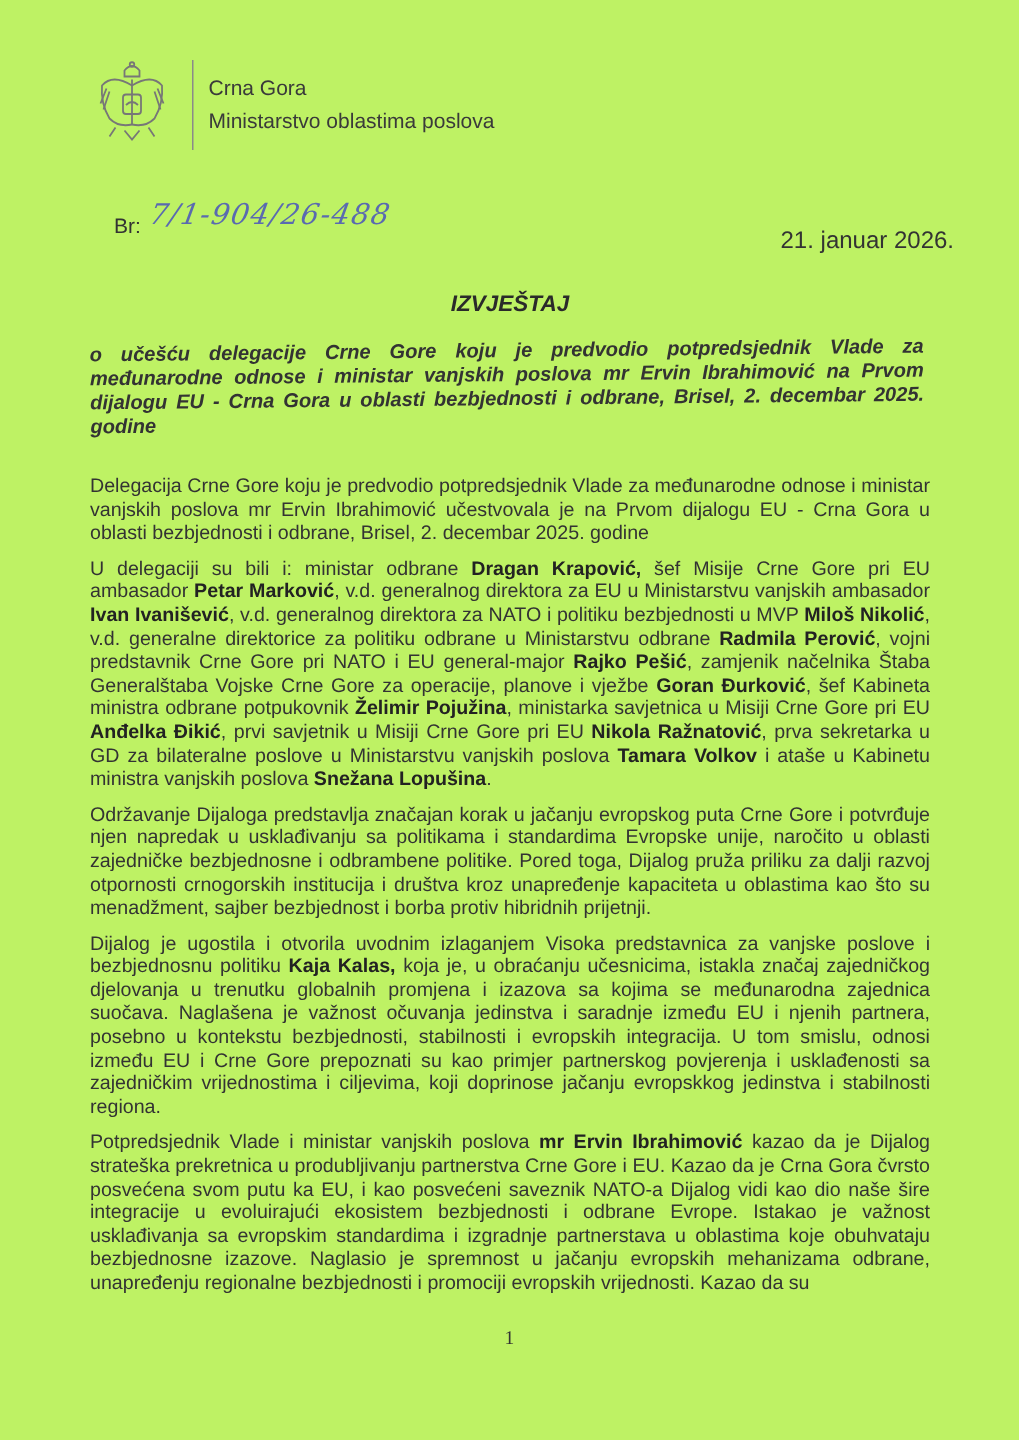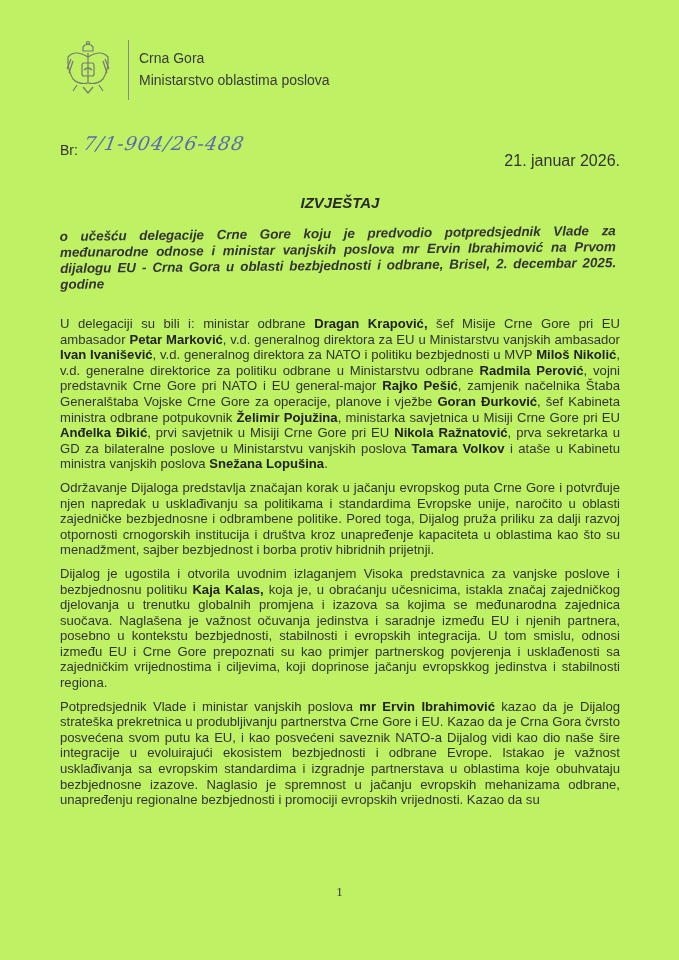--- a/index.html
+++ b/index.html
@@ -6,21 +6,21 @@
   body { width: 679px; height: 960px; position: relative; overflow: hidden;
          font-family: "Liberation Sans", sans-serif; color: #2a2a2a; }
   .page { position: absolute; left: 0; top: 0; width: 679px; height: 960px; background: #bef264; }
 
   .letterhead { position: absolute; left: 60px; top: 38px; height: 62px; display: flex; align-items: stretch; }
   .crest { width: 56px; height: 58px; display: flex; align-items: center; justify-content: center; }
   .crest svg { width: 50px; height: 56px; }
   .lh-divider { width: 1px; background: #8a8a8a; margin: 2px 10px 0 12px; }
   .lh-text { display: flex; flex-direction: column; justify-content: center; gap: 6px; font-size: 14px; color: #3a3a3a; }
 
-  .ref-row { position: absolute; left: 60px; top: 130px; width: 560px; height: 40px; }
+  .ref-row { position: absolute; left: 76px; top: 130px; width: 560px; height: 40px; }
   .ref-label { position: absolute; left: 0; top: 12px; font-size: 14px; color: #333; }
   .ref-handwritten { position: absolute; left: 24px; top: 2px; font-family: "DejaVu Serif", serif; font-style: italic;
                      font-size: 19px; color: #5a6ab0; letter-spacing: 1px; transform: skewX(-10deg); }
   .date { position: absolute; right: 0; top: 22px; font-size: 16px; color: #333; }
 
   .title { position: absolute; left: 60px; width: 560px; top: 194px; text-align: center;
            font-weight: bold; font-style: italic; font-size: 15px; color: #2a2a2a; }
   .subtitle { position: absolute; left: 60px; width: 556px; top: 226px; font-weight: bold; font-style: italic;
               font-size: 13.4px; line-height: 16px; text-align: justify; color: #333; transform: rotate(-0.6deg); }
 
@@ -63,20 +63,21 @@
   <div class="ref-row">
     <span class="ref-label">Br:</span>
     <span class="ref-handwritten">7/1-904/26-488</span>
     <span class="date">21. januar 2026.</span>
   </div>
 
   <div class="title">IZVJEŠTAJ</div>
   <div class="subtitle">o učešću delegacije Crne Gore koju je predvodio potpredsjednik Vlade za međunarodne odnose i ministar vanjskih poslova mr Ervin Ibrahimović na Prvom dijalogu EU - Crna Gora u oblasti bezbjednosti i odbrane, Brisel, 2. decembar 2025. godine</div>
 
   <div class="body">
+    <p>Delegacija Crne Gore koju je predvodio potpredsjednik Vlade za međunarodne odnose i ministar vanjskih poslova mr Ervin Ibrahimović učestvovala je na Prvom dijalogu EU - Crna Gora u oblasti bezbjednosti i odbrane, Brisel, 2. decembar 2025. godine</p>
     <p><span>U delegaciji su bili i: ministar odbrane </span><b>Dragan Krapović,</b><span> šef Misije Crne Gore pri EU ambasador </span><b>Petar Marković</b><span>, v.d. generalnog direktora za EU u Ministarstvu vanjskih ambasador </span><b>Ivan Ivanišević</b><span>, v.d. generalnog direktora za NATO i politiku bezbjednosti u MVP </span><b>Miloš Nikolić</b><span>, v.d. generalne direktorice za politiku odbrane u Ministarstvu odbrane </span><b>Radmila Perović</b><span>, vojni predstavnik Crne Gore pri NATO i EU general-major </span><b>Rajko Pešić</b><span>, zamjenik načelnika Štaba Generalštaba Vojske Crne Gore za operacije, planove i vježbe </span><b>Goran Đurković</b><span>, šef Kabineta ministra odbrane potpukovnik </span><b>Želimir Pojužina</b><span>, ministarka savjetnica u Misiji Crne Gore pri EU </span><b>Anđelka Đikić</b><span>, prvi savjetnik u Misiji Crne Gore pri EU </span><b>Nikola Ražnatović</b><span>, prva sekretarka u GD za bilateralne poslove u Ministarstvu vanjskih poslova </span><b>Tamara Volkov</b><span> i ataše u Kabinetu ministra vanjskih poslova </span><b>Snežana Lopušina</b><span>.</span></p>
     <p>Održavanje Dijaloga predstavlja značajan korak u jačanju evropskog puta Crne Gore i potvrđuje njen napredak u usklađivanju sa politikama i standardima Evropske unije, naročito u oblasti zajedničke bezbjednosne i odbrambene politike. Pored toga, Dijalog pruža priliku za dalji razvoj otpornosti crnogorskih institucija i društva kroz unapređenje kapaciteta u oblastima kao što su menadžment, sajber bezbjednost i borba protiv hibridnih prijetnji.</p>
     <p><span>Dijalog je ugostila i otvorila uvodnim izlaganjem Visoka predstavnica za vanjske poslove i bezbjednosnu politiku </span><b>Kaja Kalas,</b><span> koja je, u obraćanju učesnicima, istakla značaj zajedničkog djelovanja u trenutku globalnih promjena i izazova sa kojima se međunarodna zajednica suočava. Naglašena je važnost očuvanja jedinstva i saradnje između EU i njenih partnera, posebno u kontekstu bezbjednosti, stabilnosti i evropskih integracija. U tom smislu, odnosi između EU i Crne Gore prepoznati su kao primjer partnerskog povjerenja i usklađenosti sa zajedničkim vrijednostima i ciljevima, koji doprinose jačanju evropskkog jedinstva i stabilnosti regiona.</span></p>
     <p><span>Potpredsjednik Vlade i ministar vanjskih poslova </span><b>mr Ervin Ibrahimović</b><span> kazao da je Dijalog strateška prekretnica u produbljivanju partnerstva Crne Gore i EU. Kazao da je Crna Gora čvrsto posvećena svom putu ka EU, i kao posvećeni saveznik NATO-a Dijalog vidi kao dio naše šire integracije u evoluirajući ekosistem bezbjednosti i odbrane Evrope. Istakao je važnost usklađivanja sa evropskim standardima i izgradnje partnerstava u oblastima koje obuhvataju bezbjednosne izazove. Naglasio je spremnost u jačanju evropskih mehanizama odbrane, unapređenju regionalne bezbjednosti i promociji evropskih vrijednosti. Kazao da su</span></p>
   </div>
 
   <div class="page-number">1</div>
 </div>
 
 </body></html>

